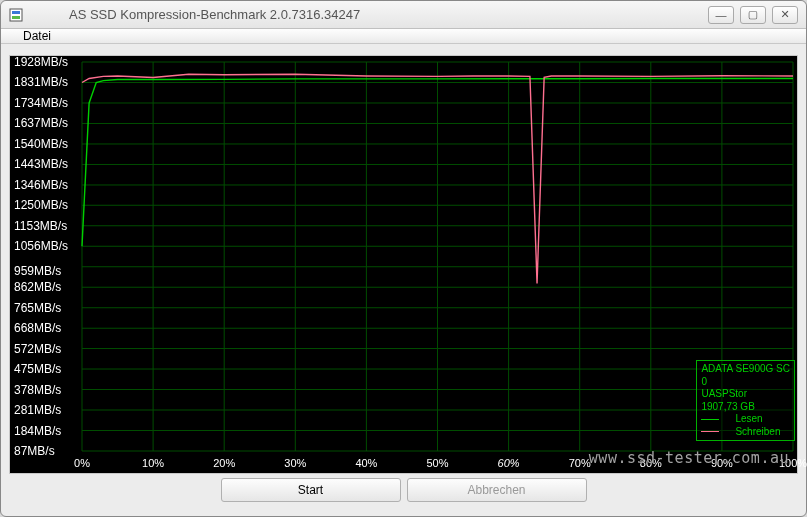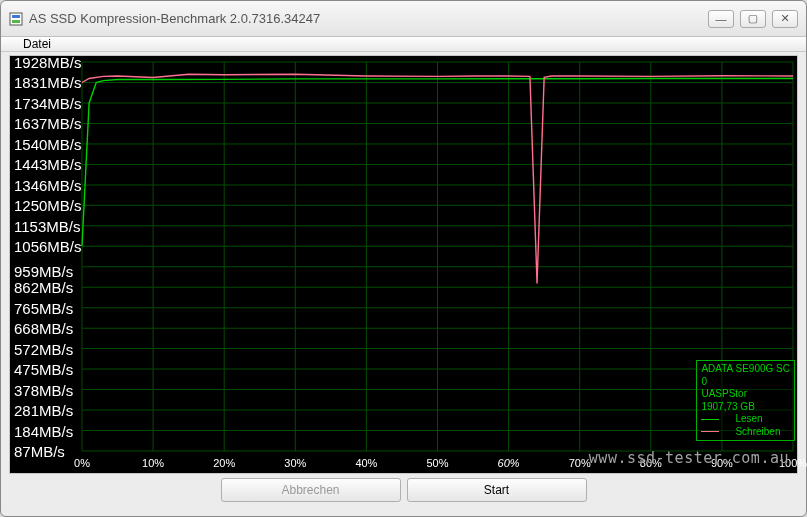--- a/index.html
+++ b/index.html
@@ -1,34 +1,34 @@
 <!DOCTYPE html>
 <html><head>
 <meta charset="utf-8">
 <style>
   * { box-sizing: border-box; margin: 0; padding: 0; }
   body { font-family: "Segoe UI", Tahoma, sans-serif; font-size: 12px; background: #d8d8d8; width: 807px; height: 517px; overflow: hidden; }
   .window { width: 807px; height: 517px; background: #ececec; border: 1px solid #888; border-radius: 6px; position: relative; }
-  .titlebar { height: 36px; display: flex; align-items: center; padding: 0 8px; background: linear-gradient(#f7f7f7,#e5e5e5); border-bottom: 1px solid #c0c0c0; border-radius: 6px 6px 0 0; }
+  .titlebar { height: 28px; display: flex; align-items: center; padding: 0 8px; background: linear-gradient(#f7f7f7,#e5e5e5); border-bottom: 1px solid #c0c0c0; border-radius: 6px 6px 0 0; gap: 40px; }
   .titlebar .appicon { width: 14px; height: 14px; margin-right: 6px; display: inline-flex; align-items:center; justify-content:center; }
   .titlebar .title { color: #555; font-size: 13px; flex: 1; }
   .winbtns { display: flex; gap: 6px; }
   .winbtn { width: 26px; height: 18px; border: 1px solid #aaa; border-radius: 3px; background: linear-gradient(#fff,#e8e8e8); display:flex; align-items:center; justify-content:center; color:#555; font-size:11px; cursor:pointer; }
   .menubar { height: 15px; padding: 0 14px; display:flex; align-items:center; background: linear-gradient(#fefefe,#eaeaea); border-bottom:1px solid #c8c8c8; }
   .menuitem { padding: 2px 8px; cursor:pointer; }
   .content { position: absolute; top: 54px; left: 8px; right: 8px; bottom: 42px; background: #fff; border:1px solid #c8c8c8; }
   .chart { position:absolute; inset:0; background:#000; }
   .watermark { position:absolute; right:8px; bottom:6px; color:#a3a3a3; font-family: monospace; font-size:15px; letter-spacing:0.5px; text-shadow:0 0 2px #000; }
   .buttons { position:absolute; left:0; right:0; bottom:8px; height:30px; display:flex; justify-content:center; gap:6px; }
   .btn { width:180px; height:24px; border:1px solid #b0b0b0; border-radius:3px; background:linear-gradient(#fdfdfd,#e6e6e6); font-size:12px; cursor:pointer; }
   .btn[disabled] { color:#999; cursor:default; }
   .legend-box { position:absolute; right:2px; bottom:32px; border:1px solid #00b000; padding:2px 4px; font-size:10px; line-height:1.25; color:#00d000; font-family: Tahoma, sans-serif; background:rgba(0,0,0,0.4); }
   .legend-row { display:flex; align-items:center; gap:16px; }
   .legend-swatch { width:18px; height:0; border-top:1.5px solid; }
-  .ytick { position:absolute; left:4px; transform:translateY(-50%); color:#fff; font-size:15px; }
+  .ytick { position:absolute; left:4px; transform:translateY(-50%); color:#fff; font-size:12px; }
   .xtick { position:absolute; bottom:4px; transform:translateX(-50%); color:#fff; font-size:11px; }
 </style>
 </head>
 <body>
 
 <div class="window">
   <div class="titlebar">
     <span class="appicon">
       <svg width="14" height="14" viewBox="0 0 14 14">
           <rect x="1" y="1" width="12" height="12" fill="#fff" stroke="#555"></rect>
@@ -128,16 +128,16 @@
           <div class="legend-row">
             <span class="legend-swatch" style="border-color:#ff7090"></span>
             <span>Schreiben</span>
           </div>
         </div>
         <div class="watermark">www.ssd-tester.com.au</div>
       </div>
   </div>
 
   <div class="buttons">
+    <button class="btn">Start</button>
     <button class="btn" disabled="">Abbrechen</button>
-    <button class="btn">Start</button>
   </div>
 </div>
 
 </body></html>

